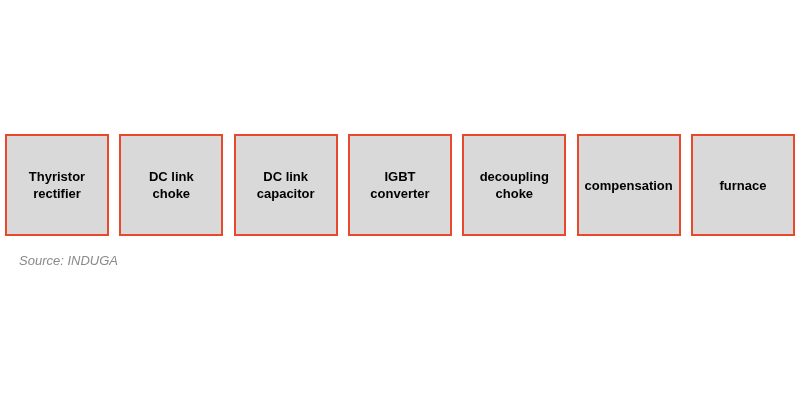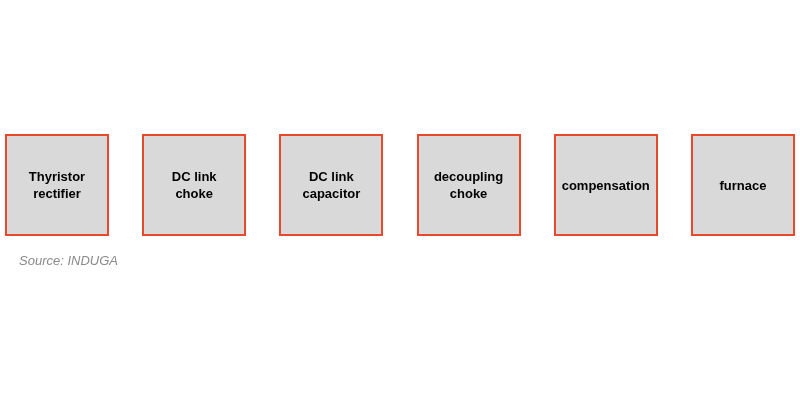--- a/index.html
+++ b/index.html
@@ -70,20 +70,23 @@
     <div class="block">
       <span class="block-label">Thyristor<br>rectifier</span>
     </div>
     <div class="block">
       <span class="block-label">DC link<br>choke</span>
     </div>
     <div class="block">
       <span class="block-label">DC link<br>capacitor</span>
     </div>
     <div class="block">
+      <span class="block-label">IGBT<br>converter</span>
+    </div>
+    <div class="block">
       <span class="block-label">decoupling<br>choke</span>
     </div>
     <div class="block">
       <span class="block-label">compensation</span>
     </div>
     <div class="block">
       <span class="block-label">furnace</span>
     </div>
   </div>
 

